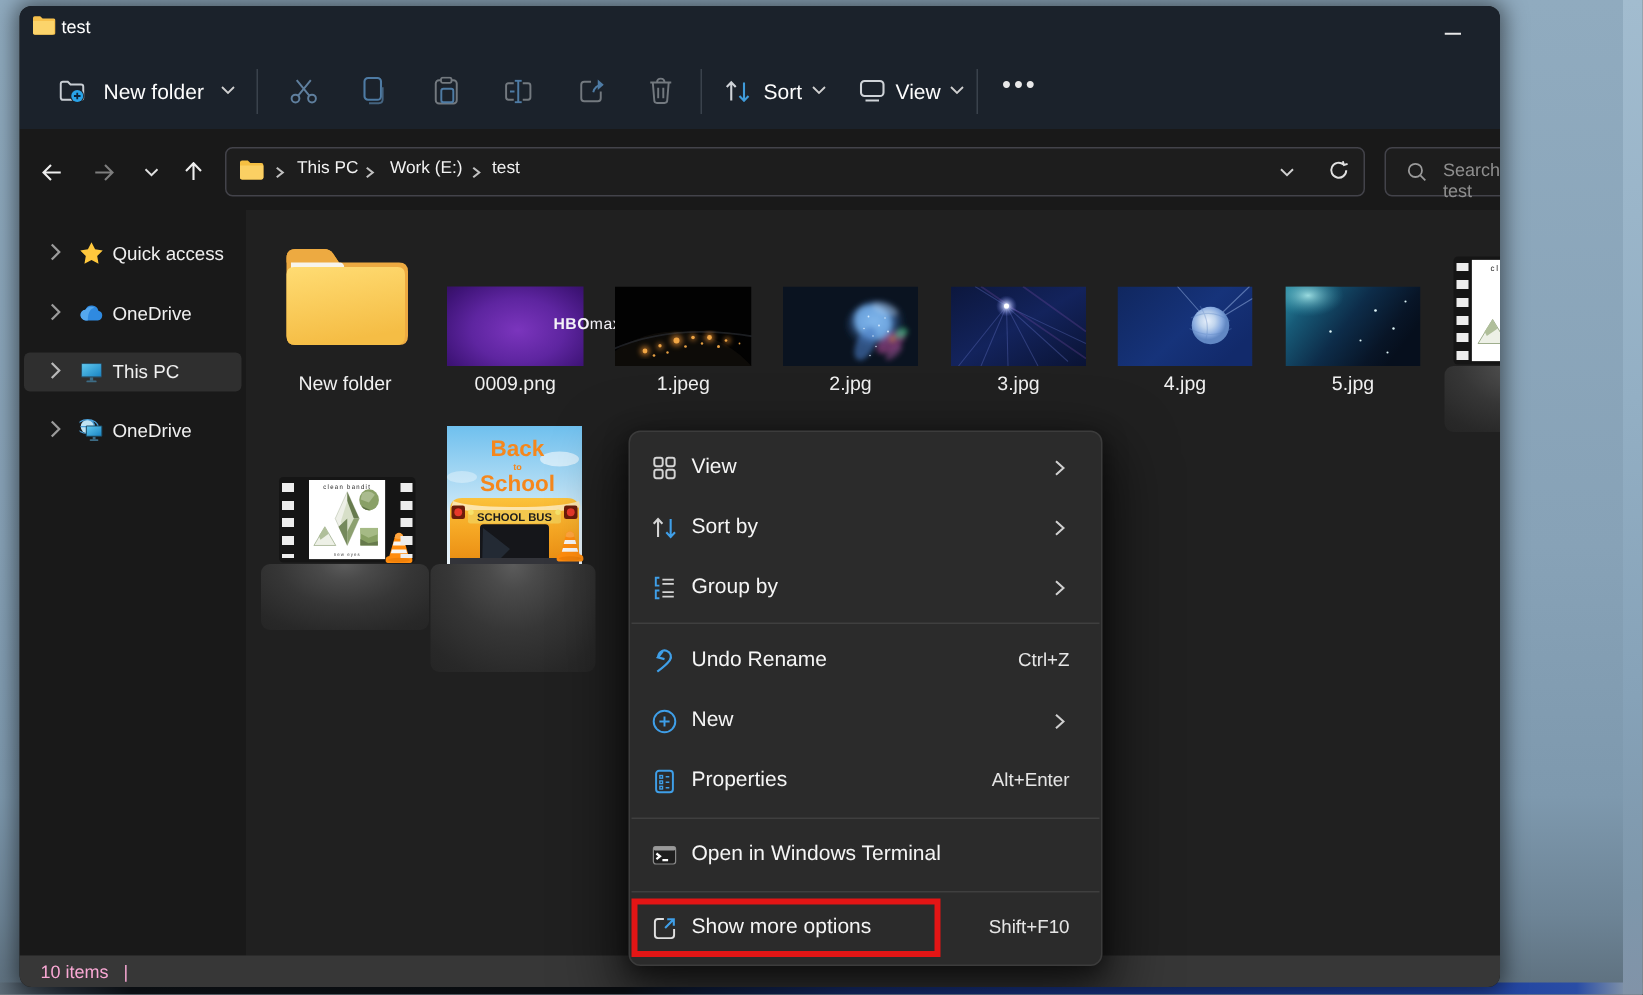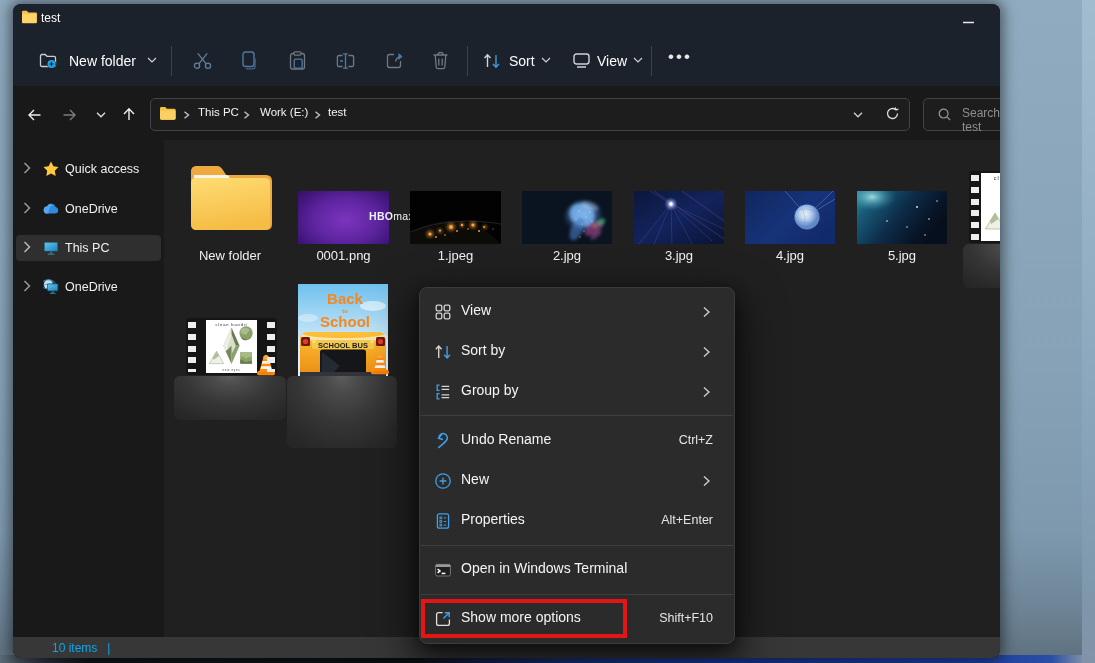--- a/index.html
+++ b/index.html
@@ -26,21 +26,21 @@
 
 .addrrow { position:absolute; left:0; top:82px; width:100%; height:54px; background:#191919; }
 .addrbox { position:absolute; left:137px; top:12px; width:760px; height:33px; background:#1d1d1d;
   border:1px solid #43434a; border-radius:5px; }
 .searchbox { position:absolute; left:910px; top:12px; width:146px; height:33px; background:#1d1d1d;
   border:1px solid #43434a; border-radius:5px; }
 .crumb { position:absolute; top:9px; font-size:11.5px; color:#f2f2f2; }
 
 
 .sidebar { position:absolute; left:0; top:136px; width:151px; height:497px; background:#191919; }
-.siderow { position:absolute; left:0; width:151px; height:26px; }
+.siderow { position:absolute; left:10px; width:151px; height:26px; }
 .siderow .chev { position:absolute; left:10px; top:5px; }
 .siderow .sicon { position:absolute; left:30px; top:5px; width:16px; height:16px; }
 .siderow .stext { position:absolute; left:52px; top:6px; font-size:12.5px; color:#f0f0f0; white-space:nowrap; }
 .selrow { position:absolute; left:3px; top:95px; width:145px; height:26px; background:#2f2f2f; border-radius:4px; }
 
 
 .content { position:absolute; left:151px; top:136px; width:918px; height:497px; background:#202020; }
 .thumb { position:absolute; }
 .tlabel { position:absolute; font-size:13px; color:#f0f0f0; text-align:center; white-space:nowrap; }
 .blob { position:absolute; border-radius:6px;
@@ -49,21 +49,21 @@
 .film::before, .film::after { content:""; position:absolute; top:4px; bottom:3px; width:8px;
   background:repeating-linear-gradient(180deg,#ededed 0 6px, transparent 6px 11.8px); }
 .film::before { left:2px; }
 .film::after { right:2px; }
 .film .art { position:absolute; }
 .cone { position:absolute; }
 
 
 .statusbar { position:absolute; left:0; top:633px; width:100%; height:21px; background:#373737;
   border-radius:0 0 8px 8px; }
-.statusbar .stext { position:absolute; left:14px; top:4px; font-size:12px; color:#0ea5e9;margin-left:25px; }
+.statusbar .stext { position:absolute; left:14px; top:4px; font-size:12px; color:#f9a8d4; }
 
 
 .menu { position:absolute; left:406px; top:283px; width:316px; height:357px; background:#2b2b2b;
   border:1px solid #3c3c3c; border-radius:8px;
   box-shadow:0 18px 40px 8px rgba(0,0,0,.55), 0 4px 14px rgba(0,0,0,.5); }
 .mi { position:absolute; left:0px; width:314px; height:40px; }
 .mi .micon { position:absolute; left:14px; top:11px; width:18px; height:18px; }
 .mi .mtext { position:absolute; left:41px; top:10px; font-size:14px; color:#f5f5f5; white-space:nowrap; }
 .mi .maccel { position:absolute; right:21px; top:12px; font-size:12.5px; color:#e5e5e5; }
 .mi .mchev { position:absolute; right:24px; top:14px; }
@@ -310,21 +310,21 @@
             <stop offset="1" stop-color="#f5bd45"></stop>
           </linearGradient>
         </defs>
     </svg>
     <div class="tlabel" style="left:21px;top:108px;width:90px">New folder</div>
 
     <div class="thumb" style="left:134px;top:51px;width:91px;height:53px;background:
       radial-gradient(ellipse 85% 100% at 52% 55%, #7b35bd 0%, #5e25a0 40%, #3f1478 70%, #270b47 100%);">
       <div style="position:absolute;left:12px;top:19px;width:91px;text-align:center;color:#f3f1f7;font-size:10.5px;font-weight:bold;letter-spacing:0.3px;margin-left:36px;">HBO<span style="font-weight:normal;">max</span></div>
     </div>
-    <div class="tlabel" style="left:134px;top:108px;width:91px">0001.png</div>
+    <div class="tlabel" style="left:134px;top:108px;width:91px">0009.png</div>
 
     <svg class="thumb" style="left:246px;top:51px" width="91" height="53" viewBox="0 0 91 53">
       <rect width="91" height="53" fill="#020202"></rect>
       <defs>
           <filter id="bl1">
             <feGaussianBlur stdDeviation="1.6"></feGaussianBlur>
           </filter>
           <filter id="bl2">
             <feGaussianBlur stdDeviation="0.5"></feGaussianBlur>
           </filter>

